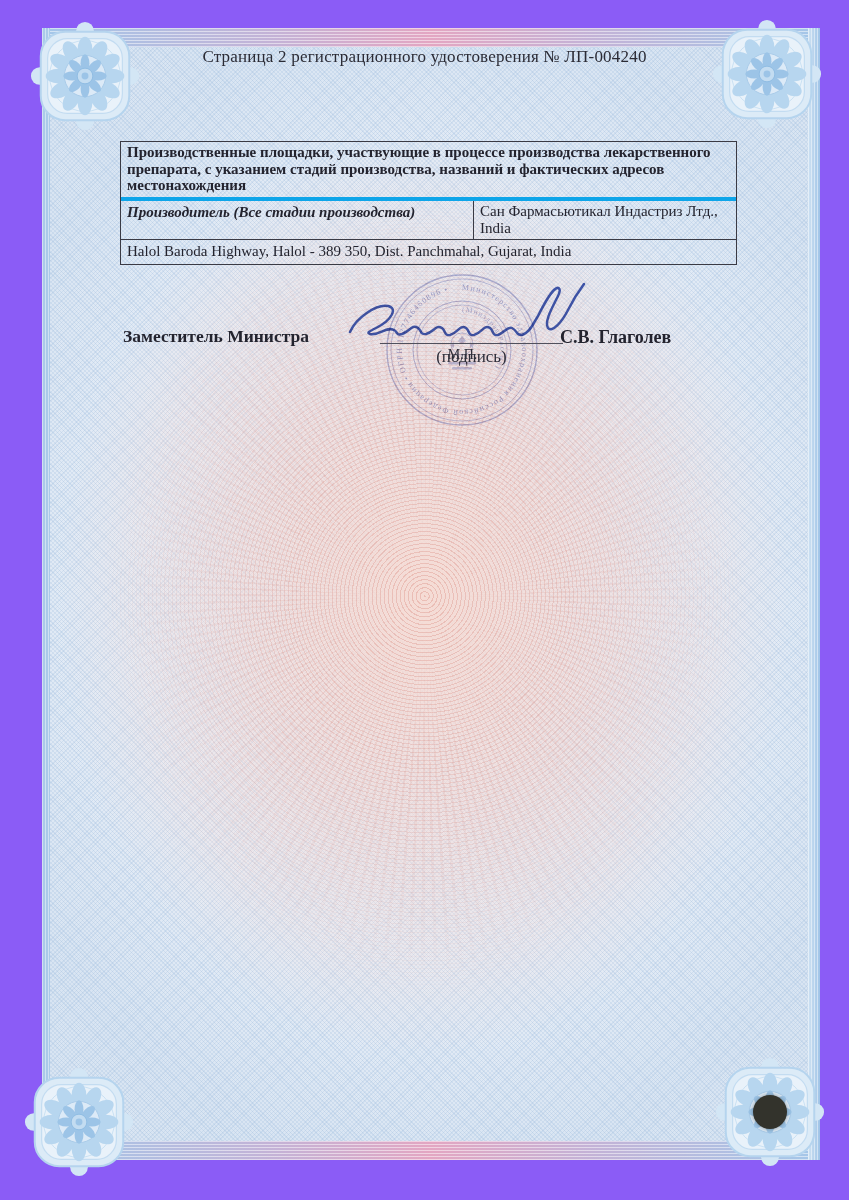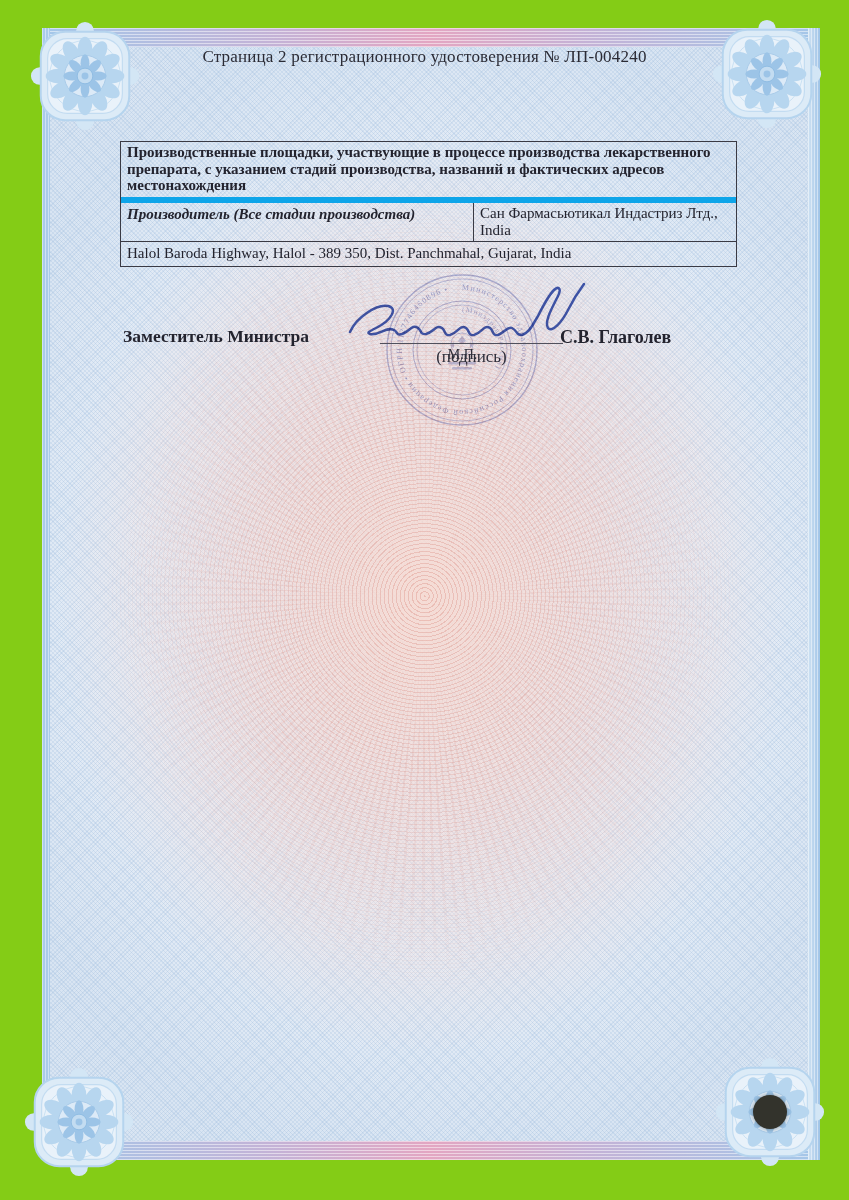--- a/index.html
+++ b/index.html
@@ -1,16 +1,16 @@
 <!DOCTYPE html>
 <html><head>
 <meta charset="utf-8">
 <style>
   html,body{margin:0;padding:0;background:#ffffff;}
-  .page{position:relative;width:849px;height:1200px;background:#84cc16;overflow:hidden;
+  .page{position:relative;width:849px;height:1200px;background:#8b5cf6;overflow:hidden;
         font-family:"Liberation Serif", serif;color:#23232e;}
 
   
   .cert{position:absolute;left:42px;top:28px;width:778px;height:1132px;}
   .weave{position:absolute;left:7px;top:18px;right:12px;bottom:18px;
     background-color:#e7eef7;
     background-image:
       radial-gradient(ellipse 62% 54% at 49.5% 50.2%, rgba(247,219,211,0.95) 0%, rgba(246,216,210,0.55) 38%, rgba(240,216,216,0) 78%),
       repeating-linear-gradient(45deg, rgba(142,177,216,0.22) 0 1px, rgba(255,255,255,0) 1px 3px),
       repeating-linear-gradient(-45deg, rgba(142,177,216,0.20) 0 1px, rgba(255,255,255,0) 1px 3px);
@@ -41,21 +41,21 @@
   .rosette{position:absolute;width:118px;height:118px;}
   .punch{position:absolute;left:753px;top:1095px;width:34px;height:34px;border-radius:50%;
     background:#33332c;box-shadow:0 0 4px rgba(40,40,30,0.45);}
 
   
   .hdr{position:absolute;left:0;right:0;top:47px;text-align:center;font-size:17px;
     letter-spacing:0.2px;color:#2b2b35;}
 
   .tbl{position:absolute;left:120px;top:141px;width:615px;border:1px solid #3a3a44;
     font-size:15px;line-height:16.6px;color:#23232e;}
-  .tbl .thead{padding:2px 6px 3px 6px;font-weight:bold;border-bottom:6px solid #0ea5e9;}
+  .tbl .thead{padding:2px 6px 3px 6px;font-weight:bold;border-bottom:4px solid #0ea5e9;}
   .tbl .trow{display:flex;border-bottom:1px solid #3a3a44;}
   .tbl .cl{width:340px;padding:3px 6px;font-style:italic;font-weight:600;line-height:17px;}
   .tbl .cr{flex:1;border-left:1px solid #3a3a44;padding:2px 6px;line-height:17.2px;}
   .tbl .addr{padding:3px 2px 4px 6px;}
   .cr span{display:block;}
 
   .sig-title{position:absolute;left:123px;top:326px;font-size:17.5px;font-weight:bold;text-align:center;}
   .sig-name{position:absolute;left:560px;top:327px;font-size:18px;font-weight:bold;}
   .sig-line{position:absolute;left:380px;top:343px;width:183px;border-top:1px solid #50505c;}
   .sig-caption{position:absolute;left:380px;top:347px;width:183px;text-align:center;font-size:17px;color:#2e2e3a;}

